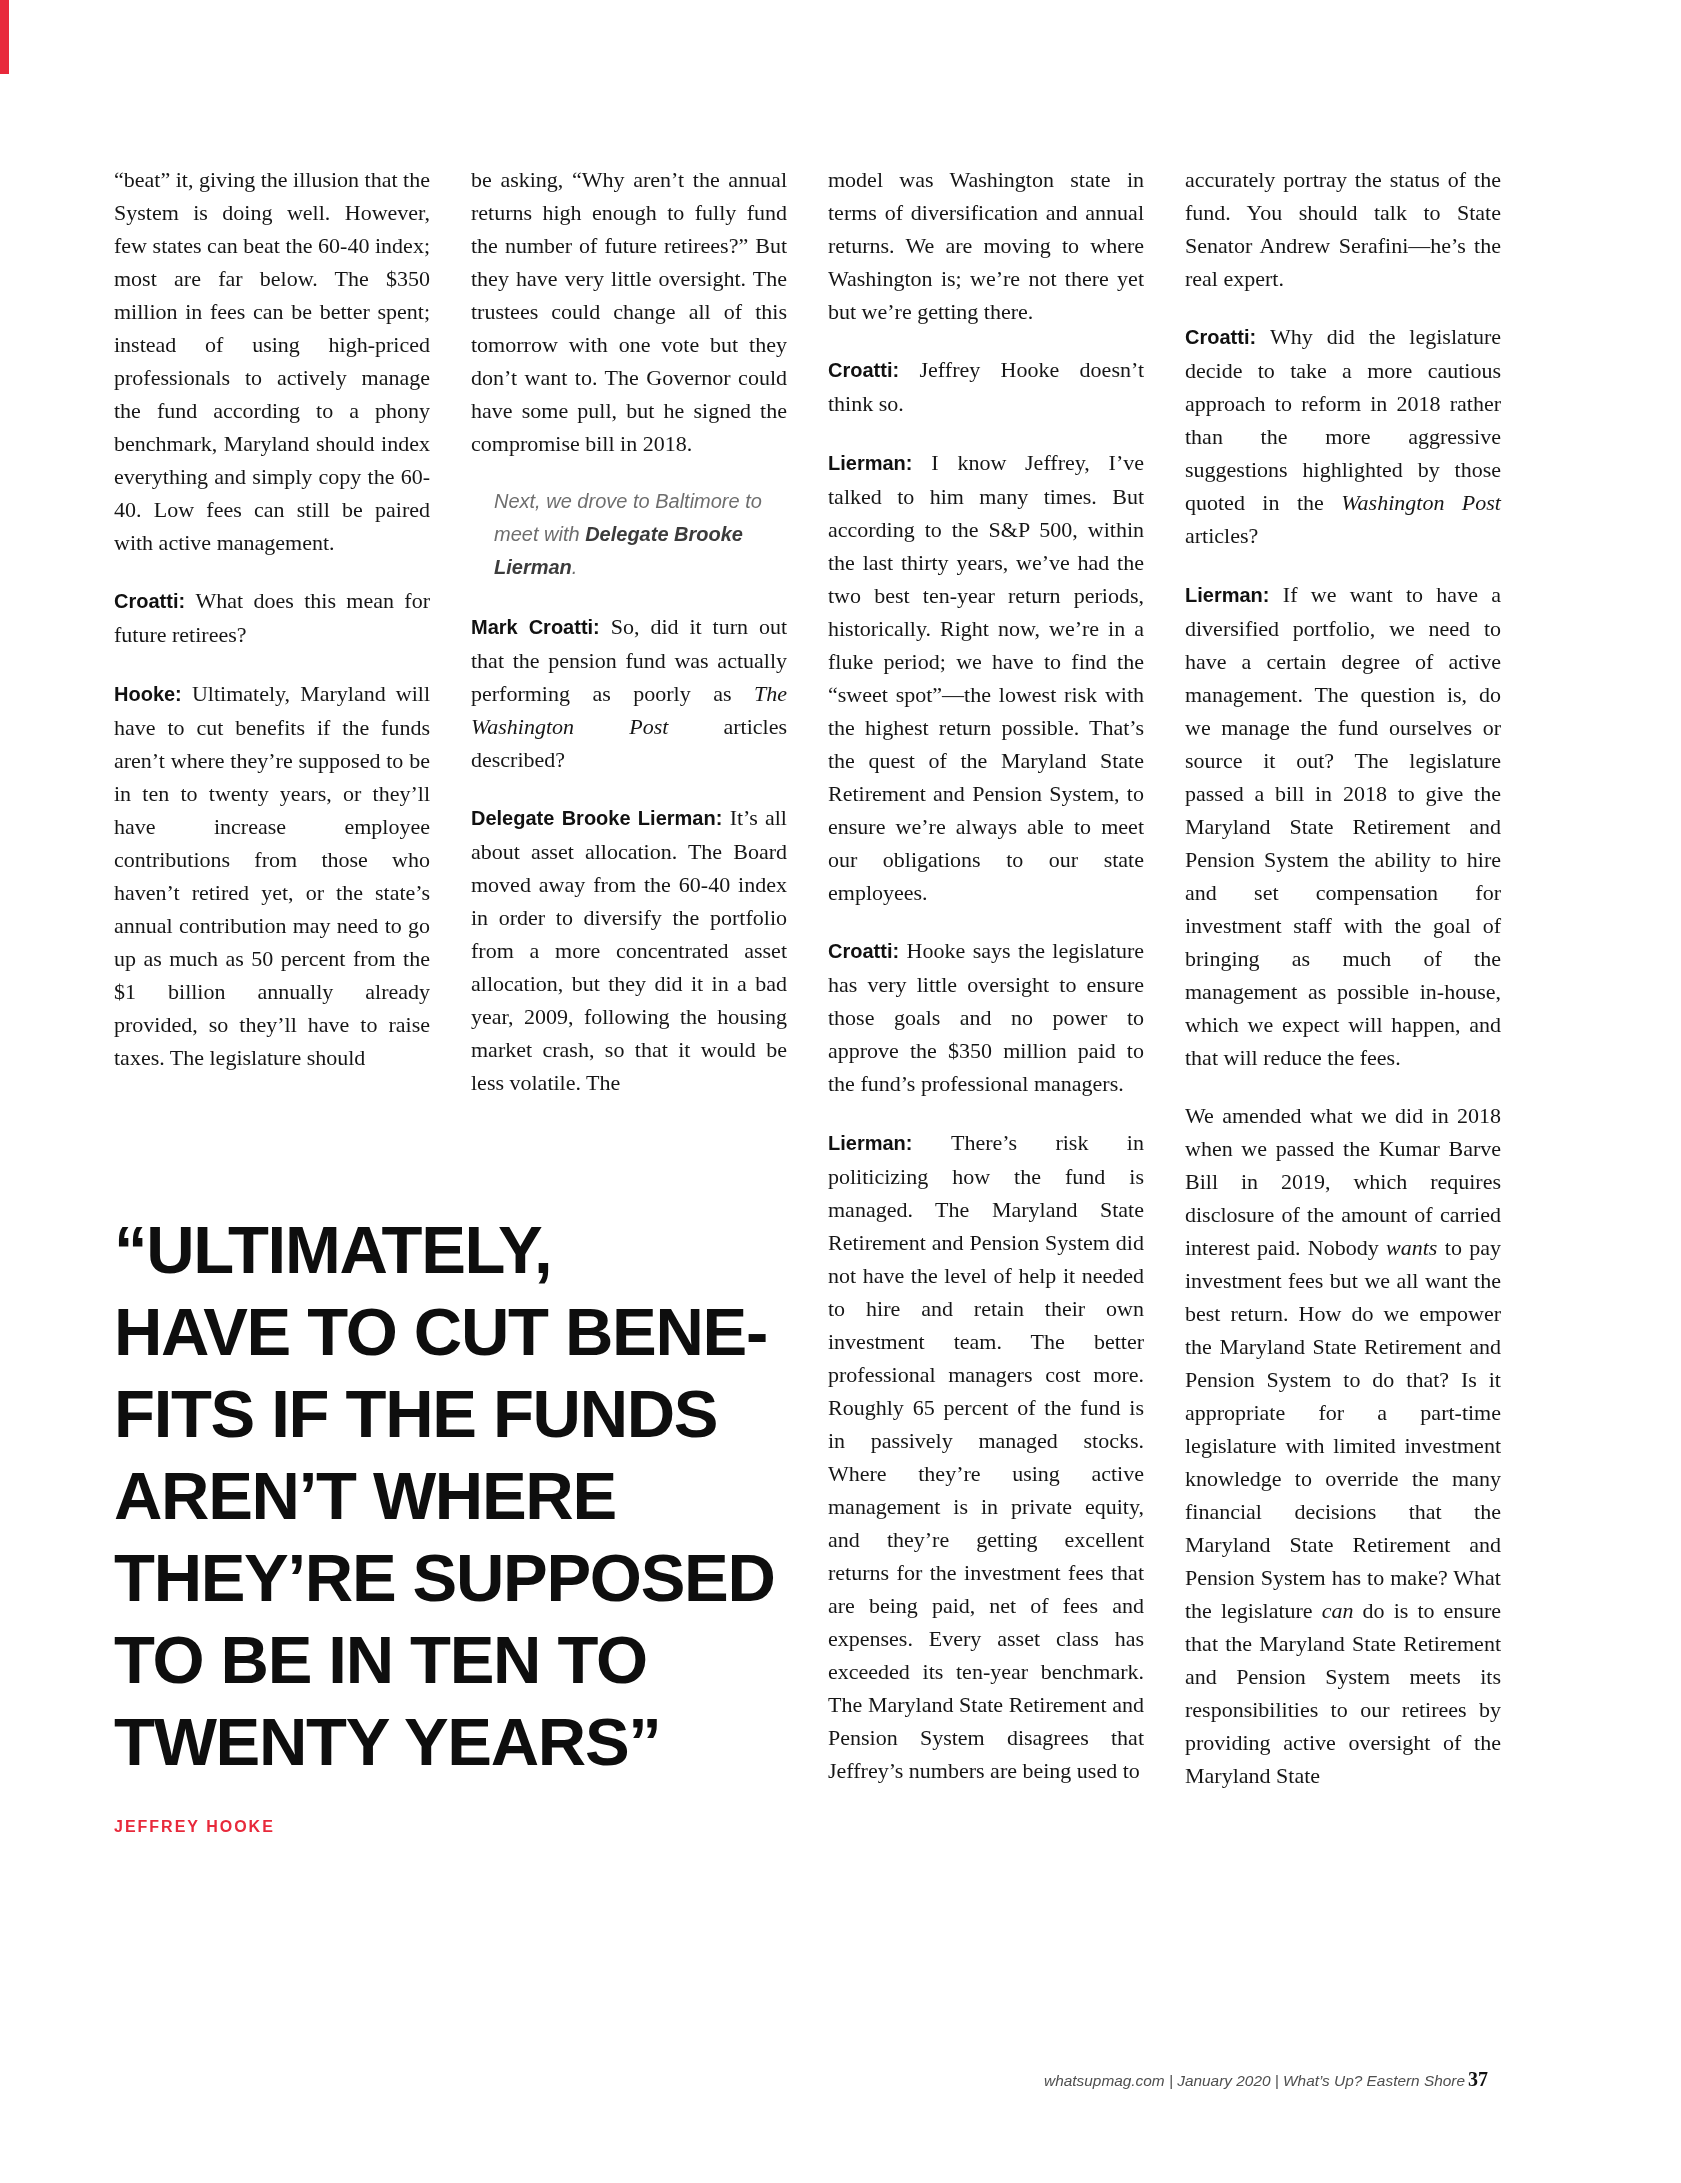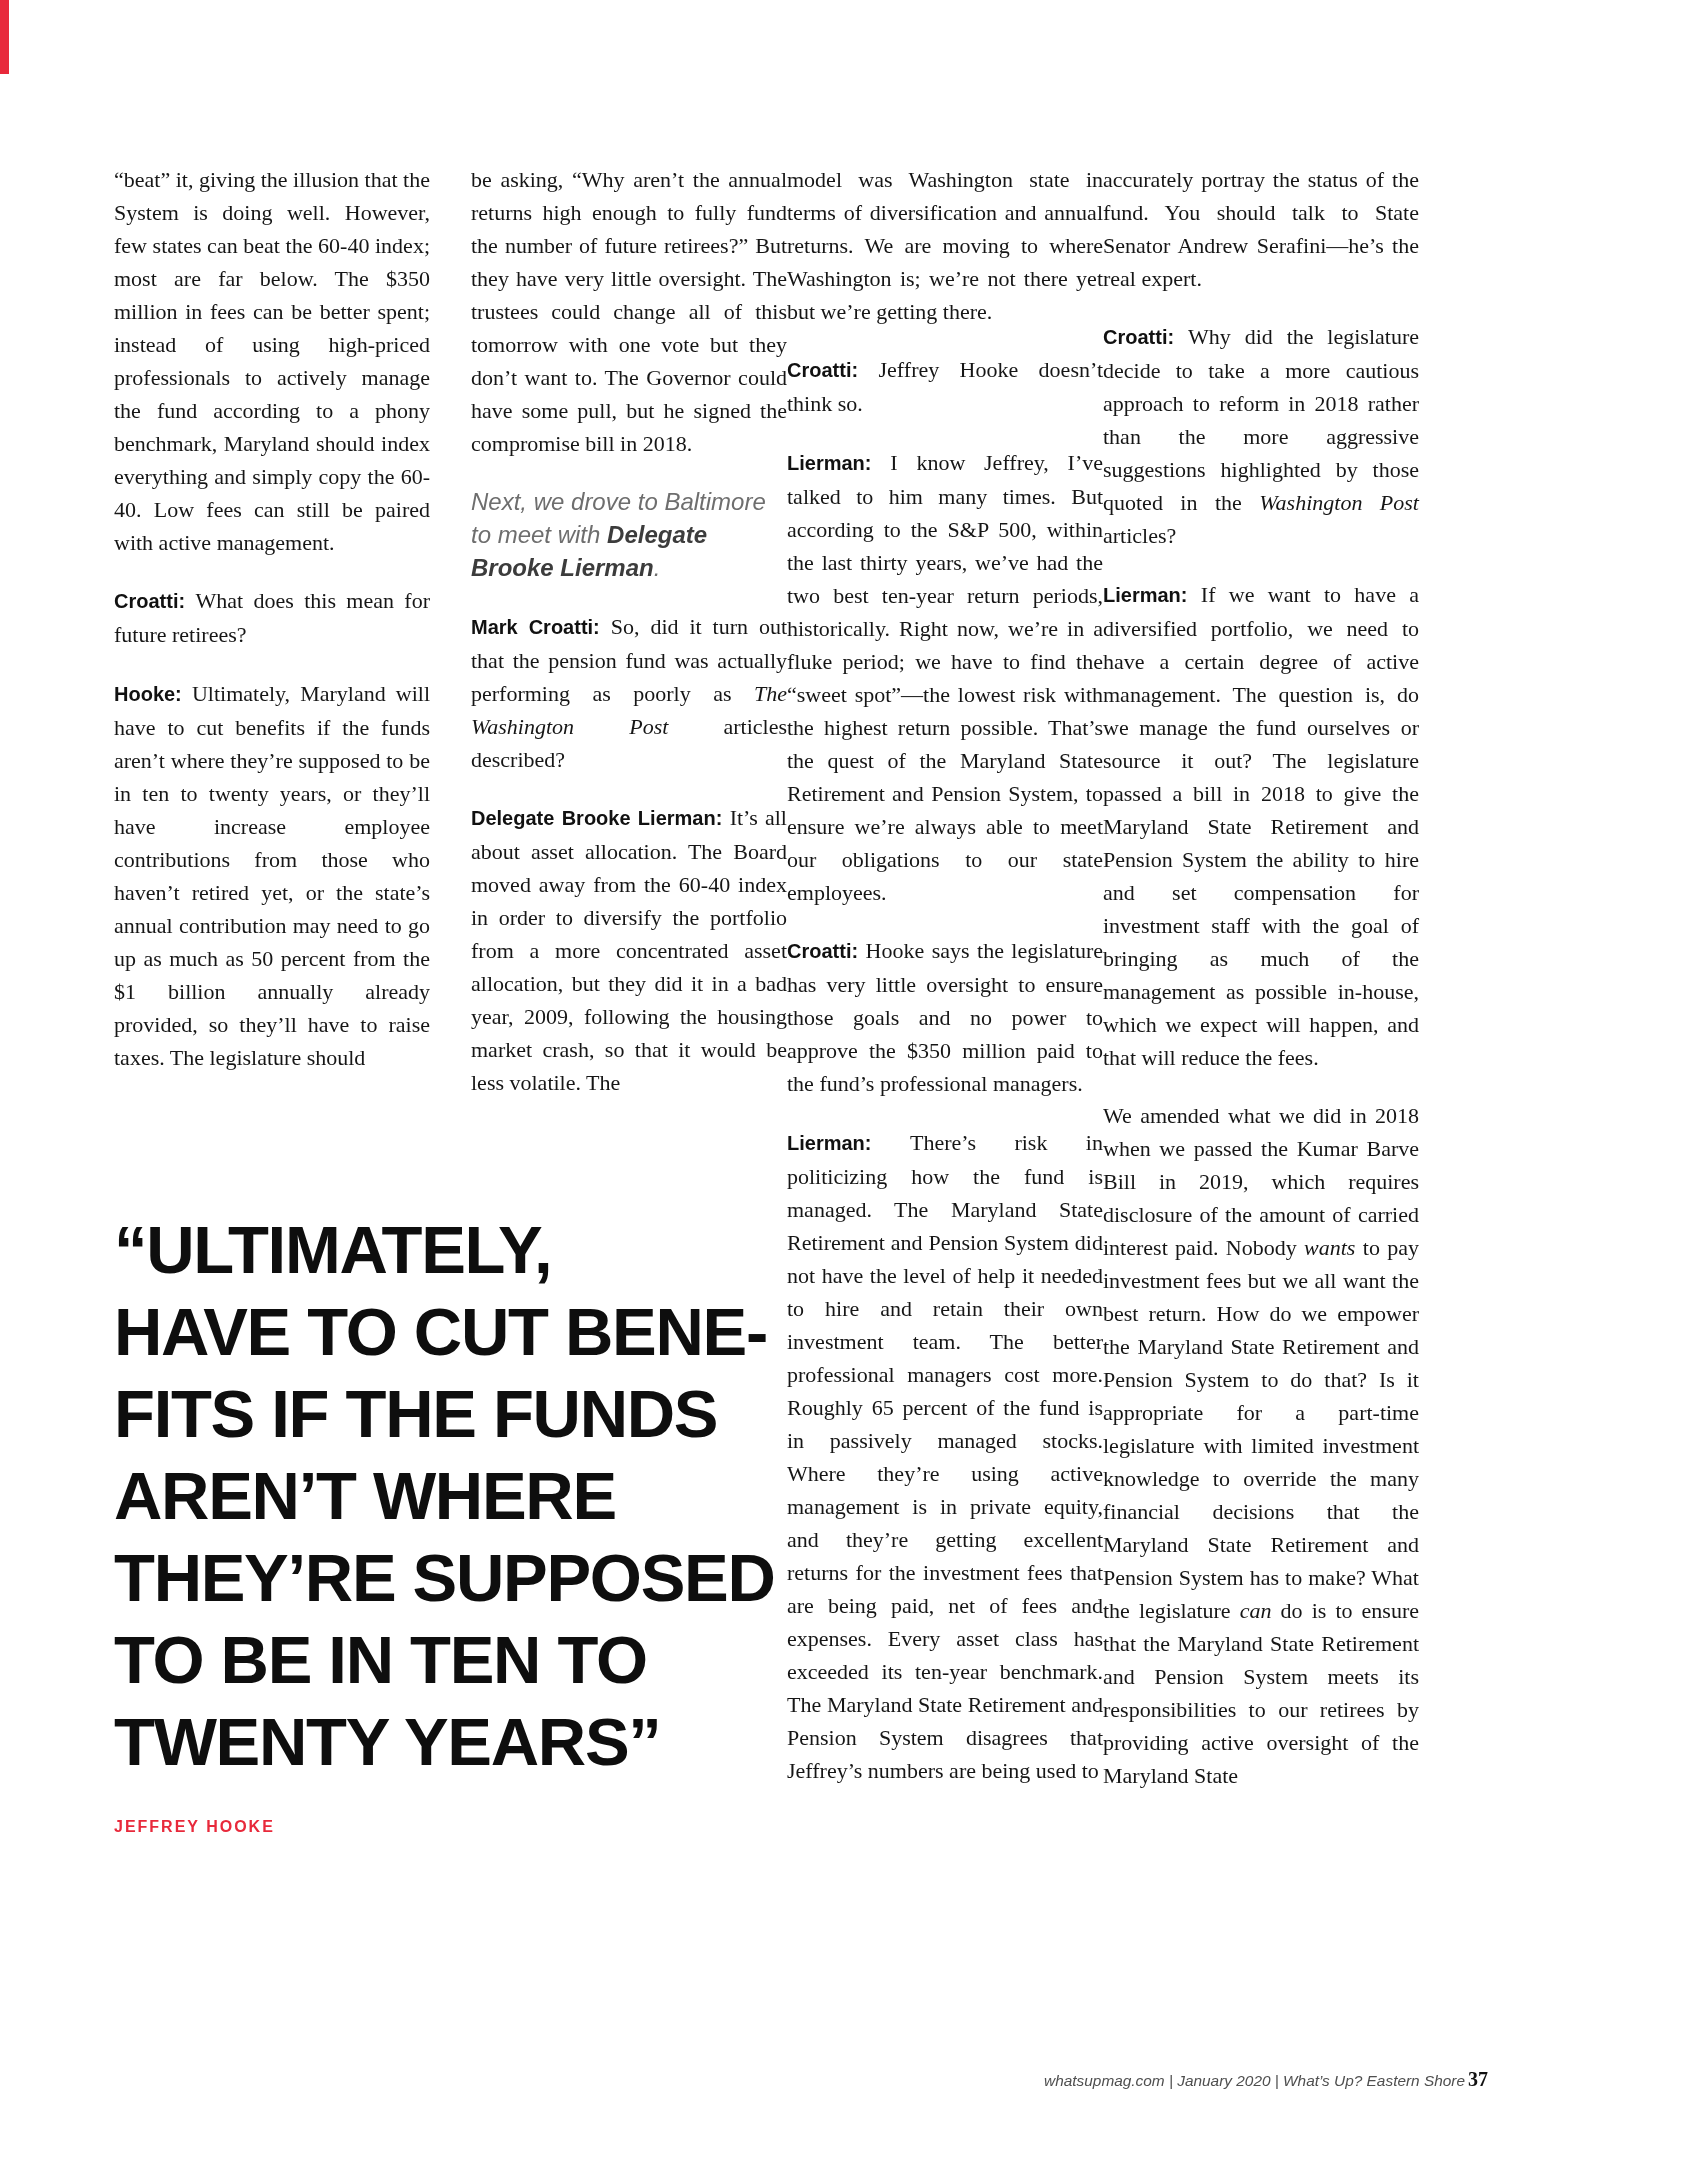--- a/index.html
+++ b/index.html
@@ -17,20 +17,21 @@
     left: 0; top: 0;
     width: 9.4px; height: 74px;
     background: #e8293b;
   }
   .content {
     position: absolute;
     left: 114px;
     top: 163px;
     width: 1389px;
     display: flex;
+    gap: 41px;
     align-items: flex-start;
   }
   .left-half { width: 673px; flex: none; }
   .two-cols { display: flex; gap: 41px; }
   .col {
     width: 316px;
     flex: none;
     font-size: 22px;
     line-height: 33px;
     text-align: justify;
@@ -42,23 +43,24 @@
   .speaker {
     font-family: "Liberation Sans", sans-serif;
     font-weight: 700;
     font-size: 20px;
     color: #111111;
   }
   .italic { font-style: italic; }
   p.note {
     font-family: "Liberation Sans", sans-serif;
     font-style: italic;
-    font-size: 24px;
+    font-size: 20px;
     color: #6e6e6e;
     text-align: left;
+    margin-left: 23px;
   }
   p.note .bolditalic {
     font-weight: 700;
     color: #3c3c3c;
   }
   .pull-quote {
     margin-top: 110px;
     width: 673px;
     text-align: left;
     font-family: "Liberation Sans", sans-serif;

